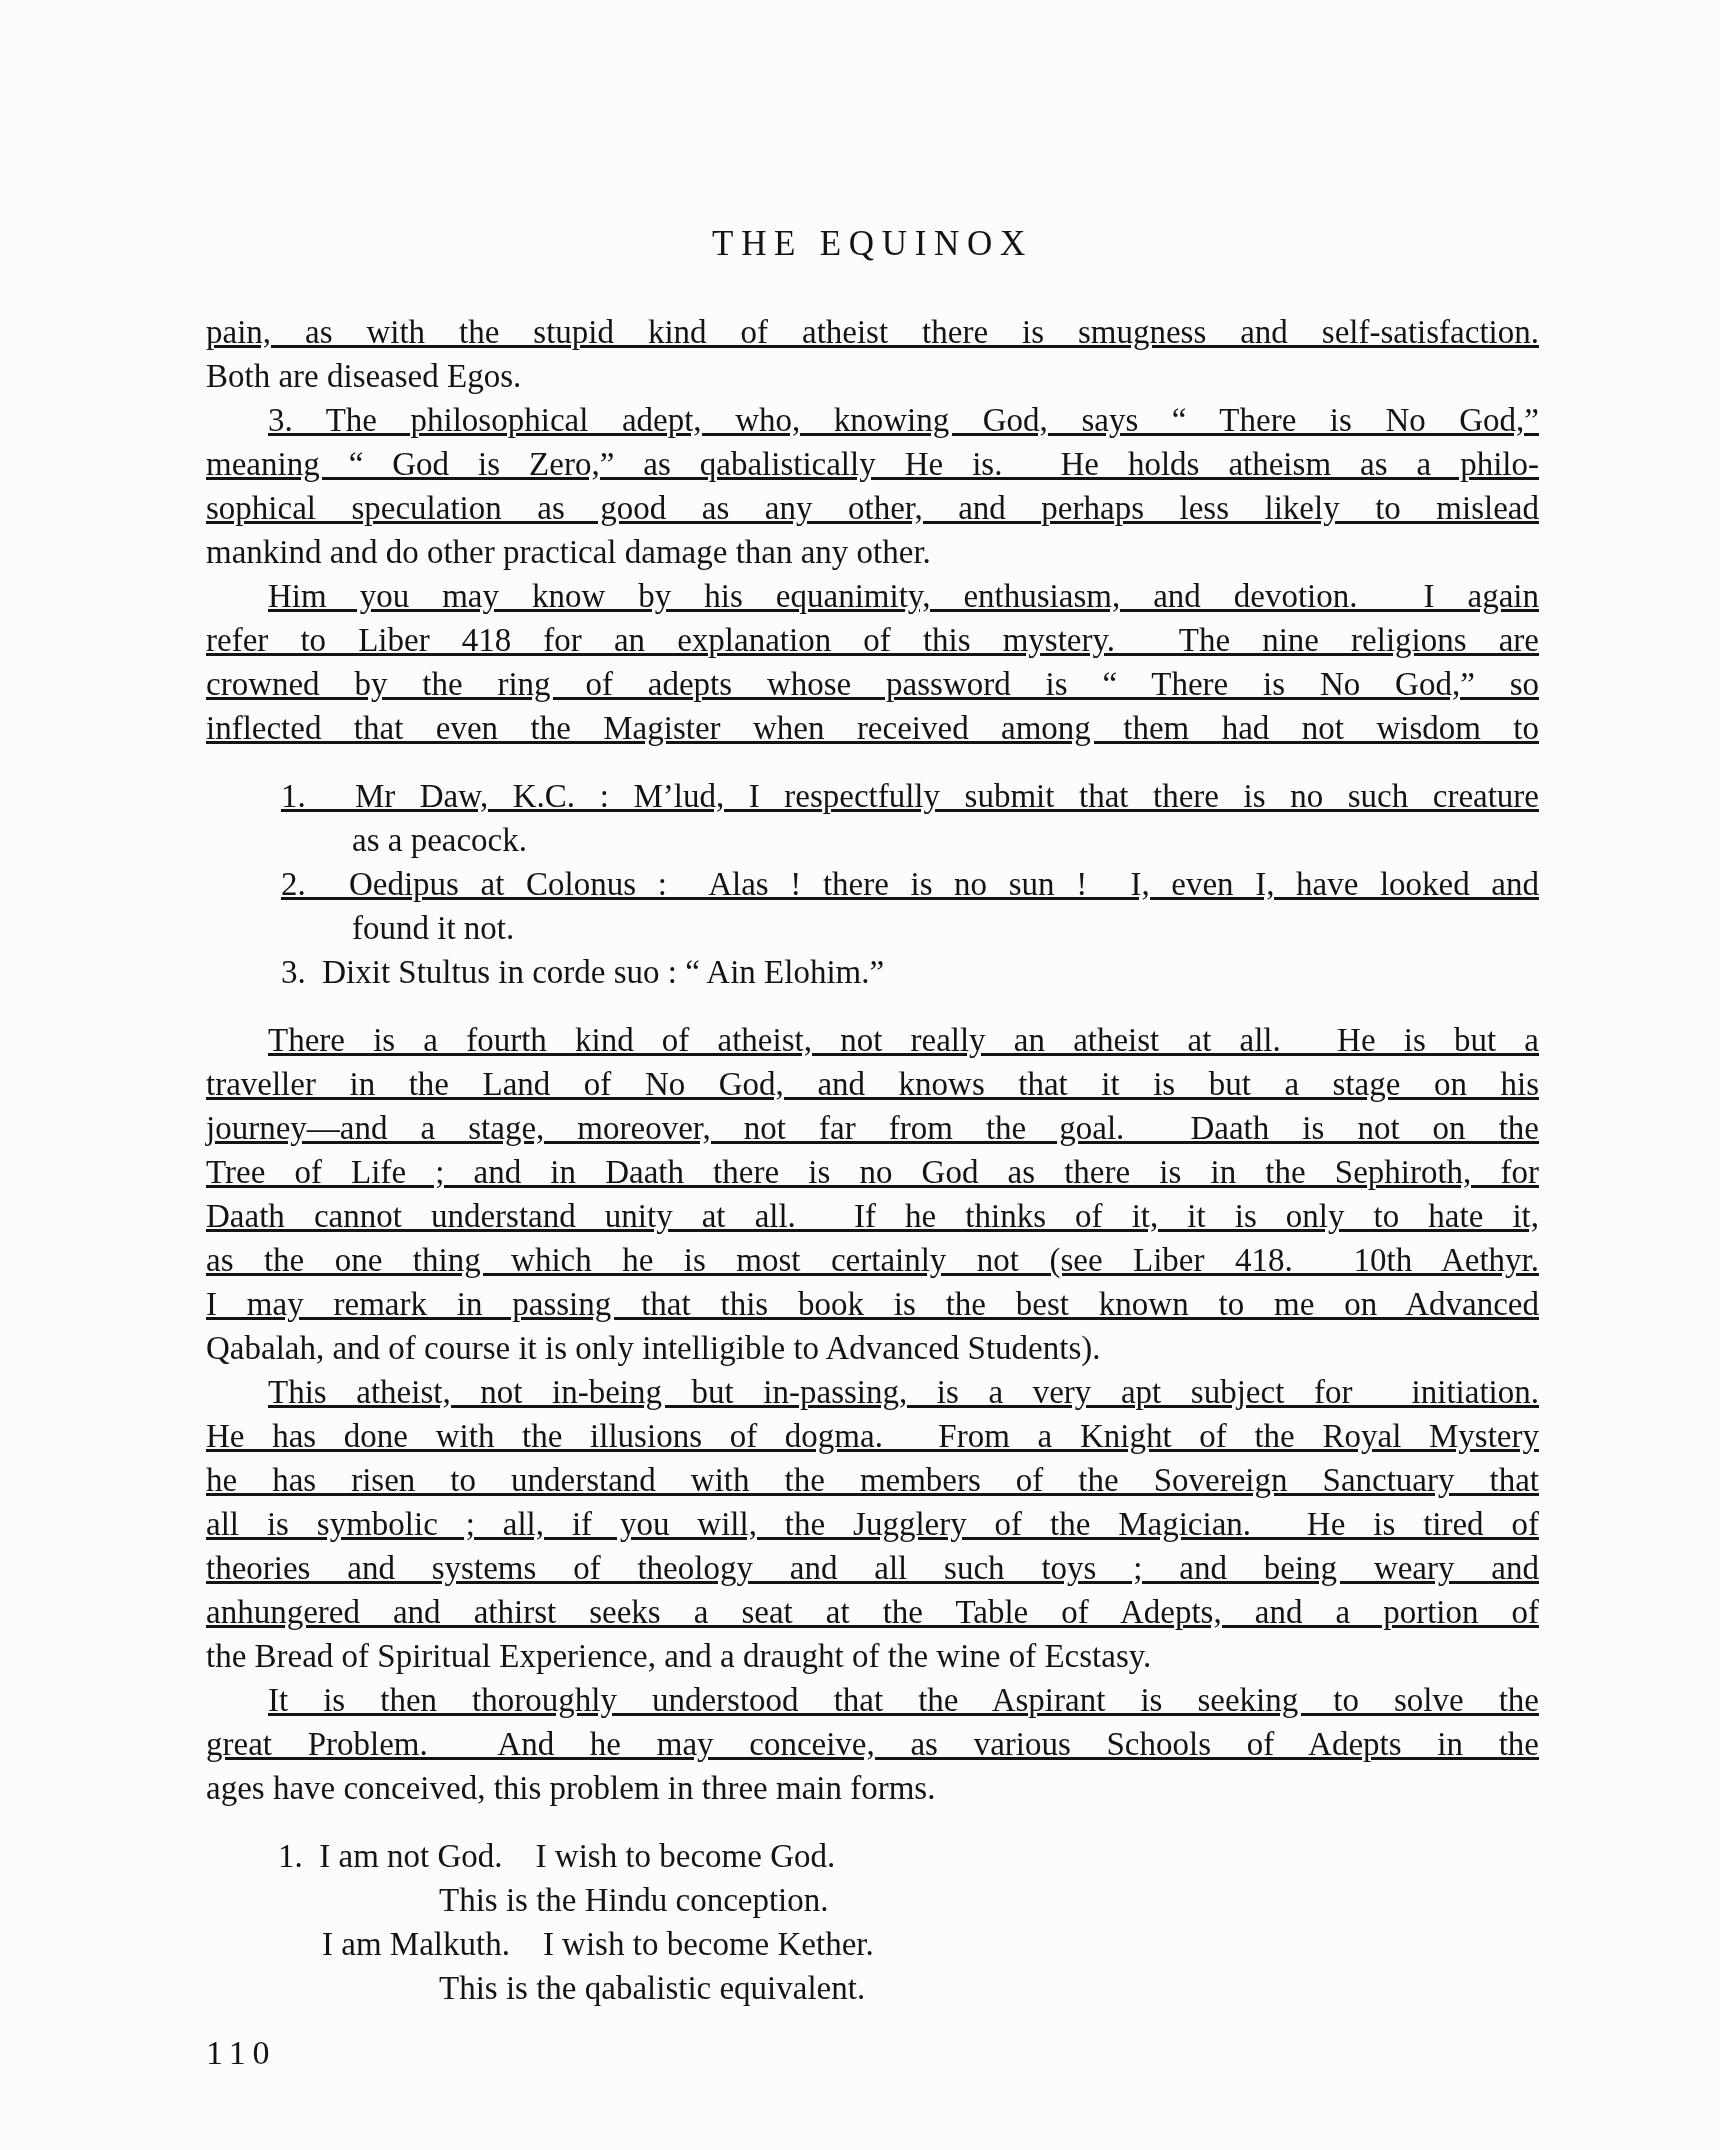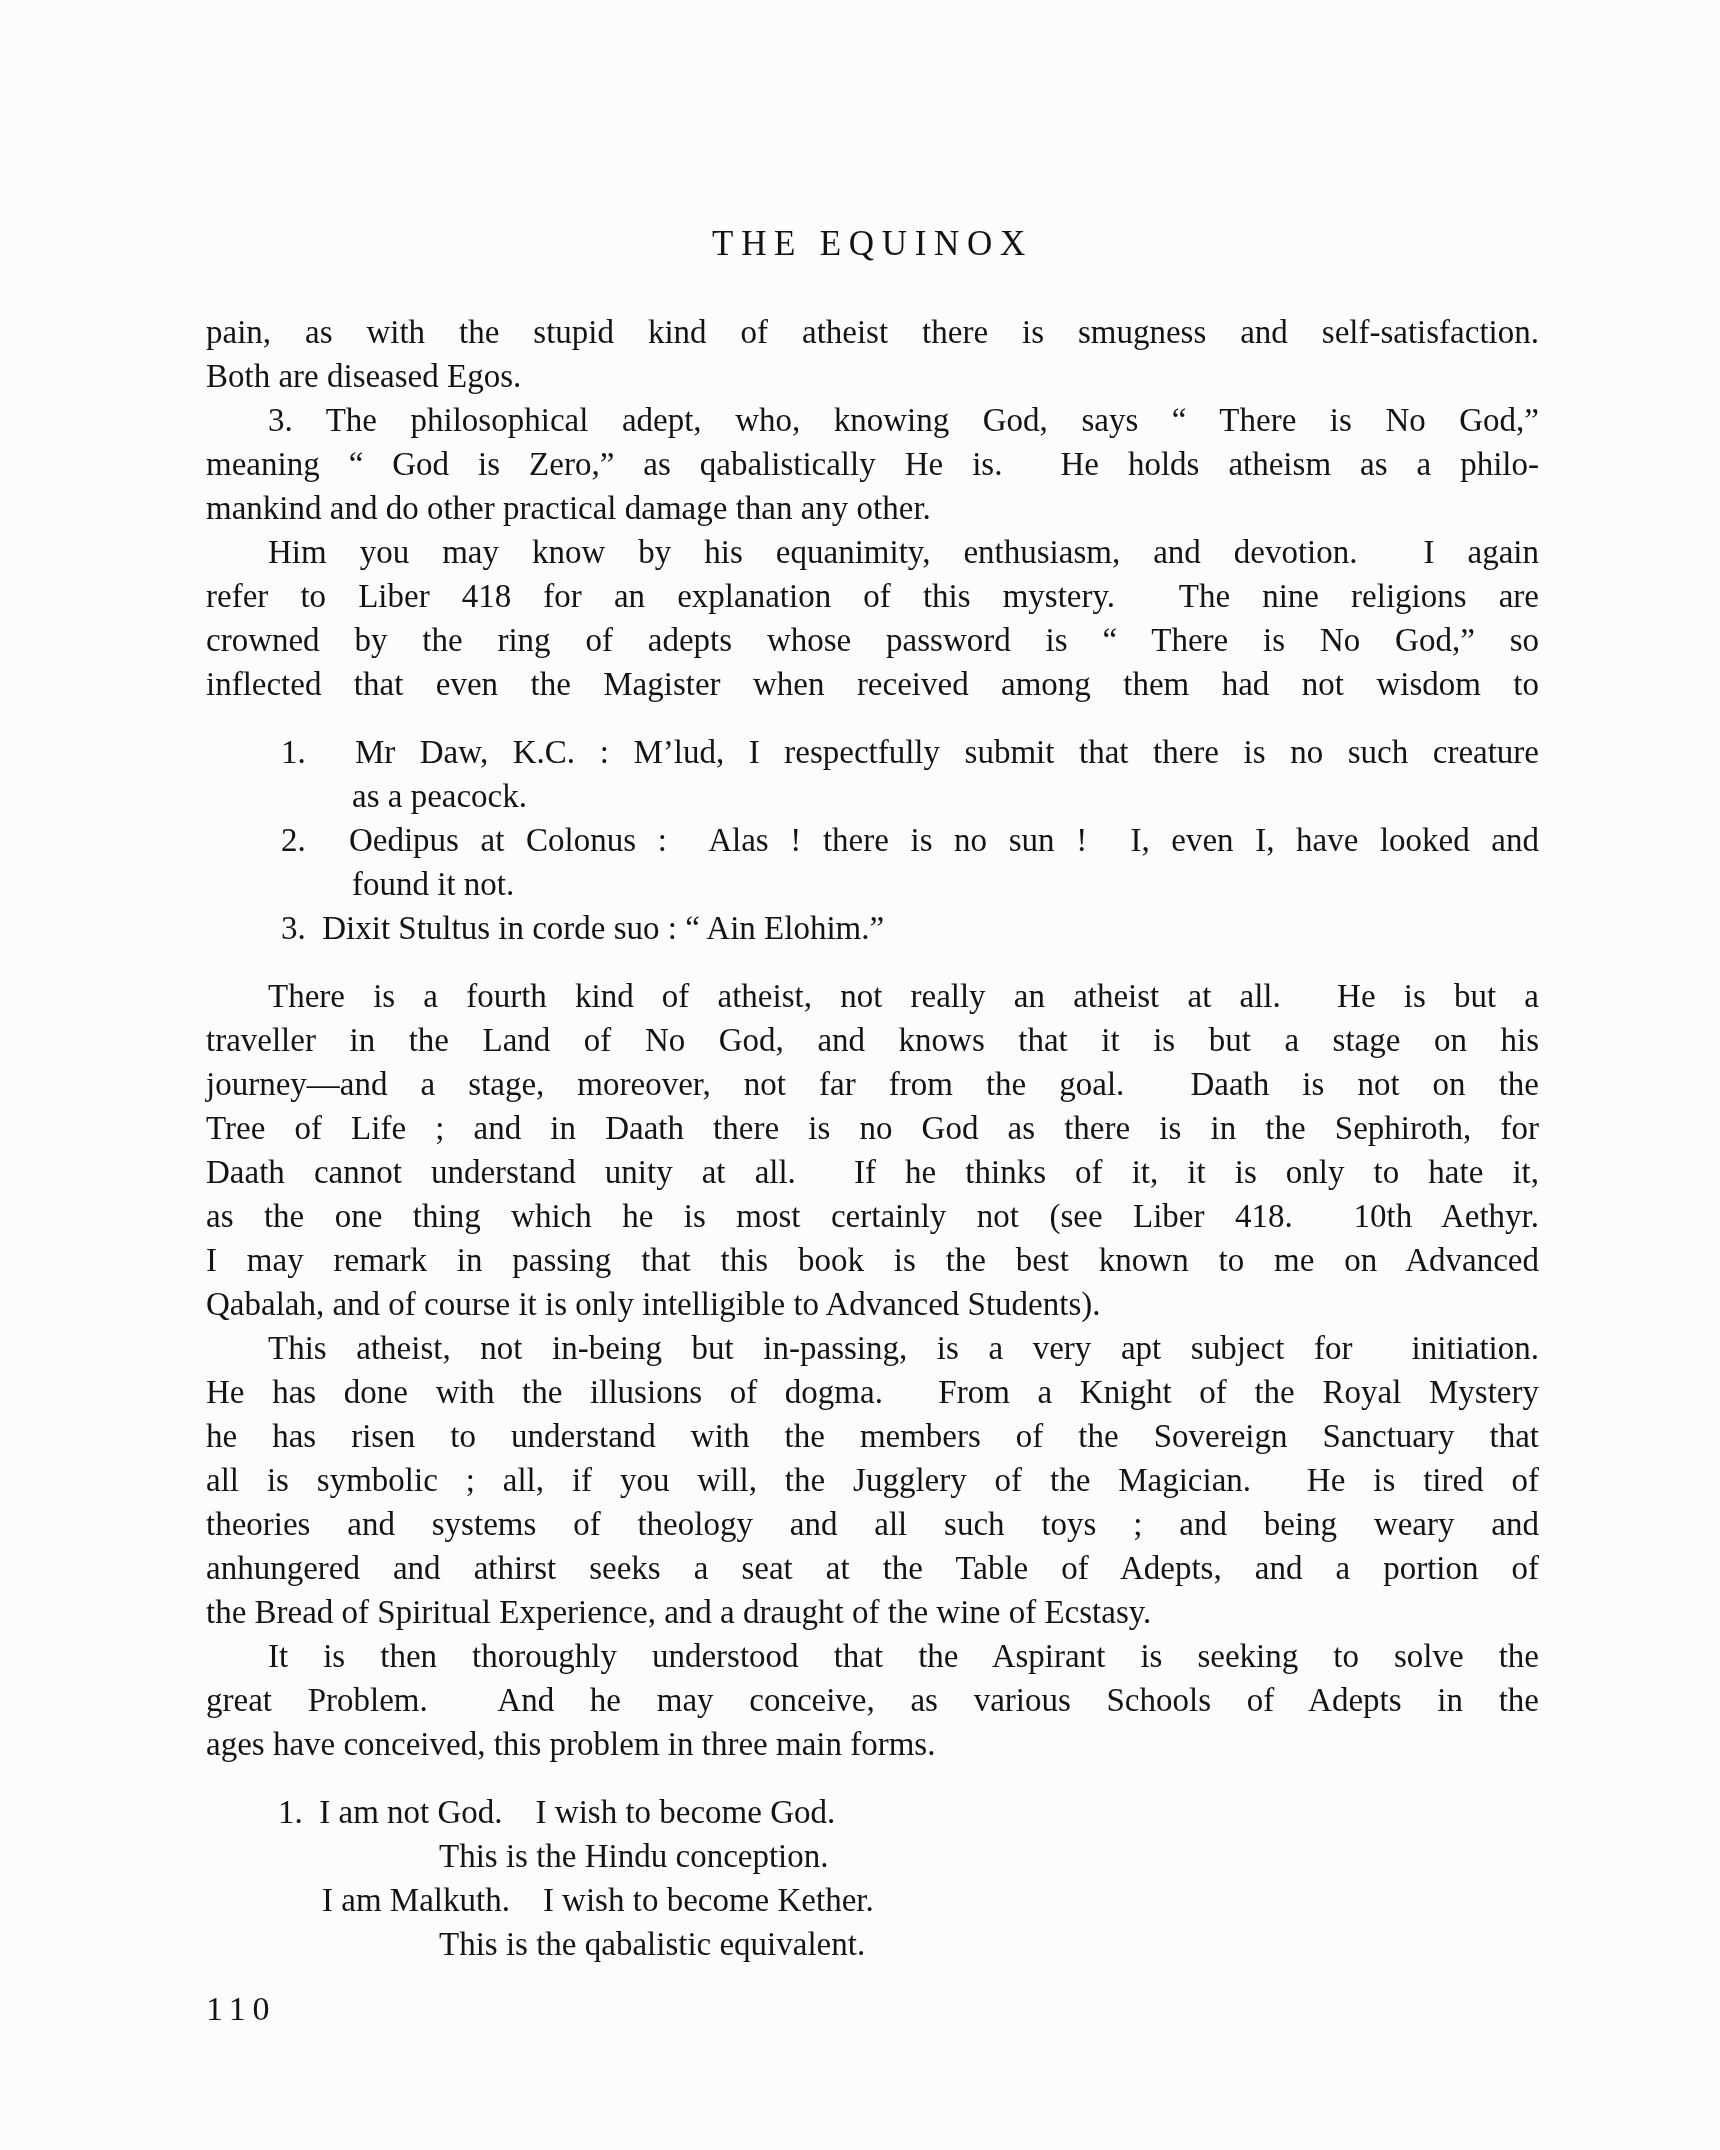--- a/index.html
+++ b/index.html
@@ -27,21 +27,21 @@
     margin: 0 0 46px 0;
     white-space: nowrap;
   }
   .bodytext {
     font-size: 33px;
     line-height: 44px;
   }
   .block { margin: 0; }
   .block.gap { margin: 24px 0; }
   .ln { white-space: pre-wrap; min-height: 44px; }
-  .ln.j { text-align: justify; text-align-last: justify; }
+  .ln.j { text-align: justify; text-align-last: justify; text-decoration: underline; }
   .s-indent { text-indent: 62px; }
   .s-li     { padding-left: 75px; }
   .s-licont { padding-left: 146px; }
   .s-l2a    { padding-left: 72px; }
   .s-l2b    { padding-left: 116px; }
   .s-l2c    { padding-left: 233px; }
   .pagenum {
     margin-top: 21.5px;
     font-size: 34px;
     letter-spacing: 6.9px;
@@ -54,20 +54,21 @@
   <div class="col">
     <h1 class="title">THE EQUINOX</h1>
     <div class="bodytext" id="body-text">
         <div class="block">
           <div class="ln j">pain, as with the stupid kind of atheist there is smugness and self-satisfaction.</div>
           <div class="ln">Both are diseased Egos.</div>
         </div>
         <div class="block">
           <div class="ln j s-indent">3. The philosophical adept, who, knowing God, says “ There is No God,”</div>
           <div class="ln j">meaning “ God is Zero,” as qabalistically He is.  He holds atheism as a philo-</div>
+          <div class="ln j">sophical speculation as good as any other, and perhaps less likely to mislead</div>
           <div class="ln">mankind and do other practical damage than any other.</div>
         </div>
         <div class="block">
           <div class="ln j s-indent">Him you may know by his equanimity, enthusiasm, and devotion.  I again</div>
           <div class="ln j">refer to Liber 418 for an explanation of this mystery.  The nine religions are</div>
           <div class="ln j">crowned by the ring of adepts whose password is “ There is No God,” so</div>
           <div class="ln j">inflected that even the Magister when received among them had not wisdom to</div>
         </div>
         <div class="block gap">
           <div class="ln j s-li">1.  Mr Daw, K.C. : M’lud, I respectfully submit that there is no such creature</div>

